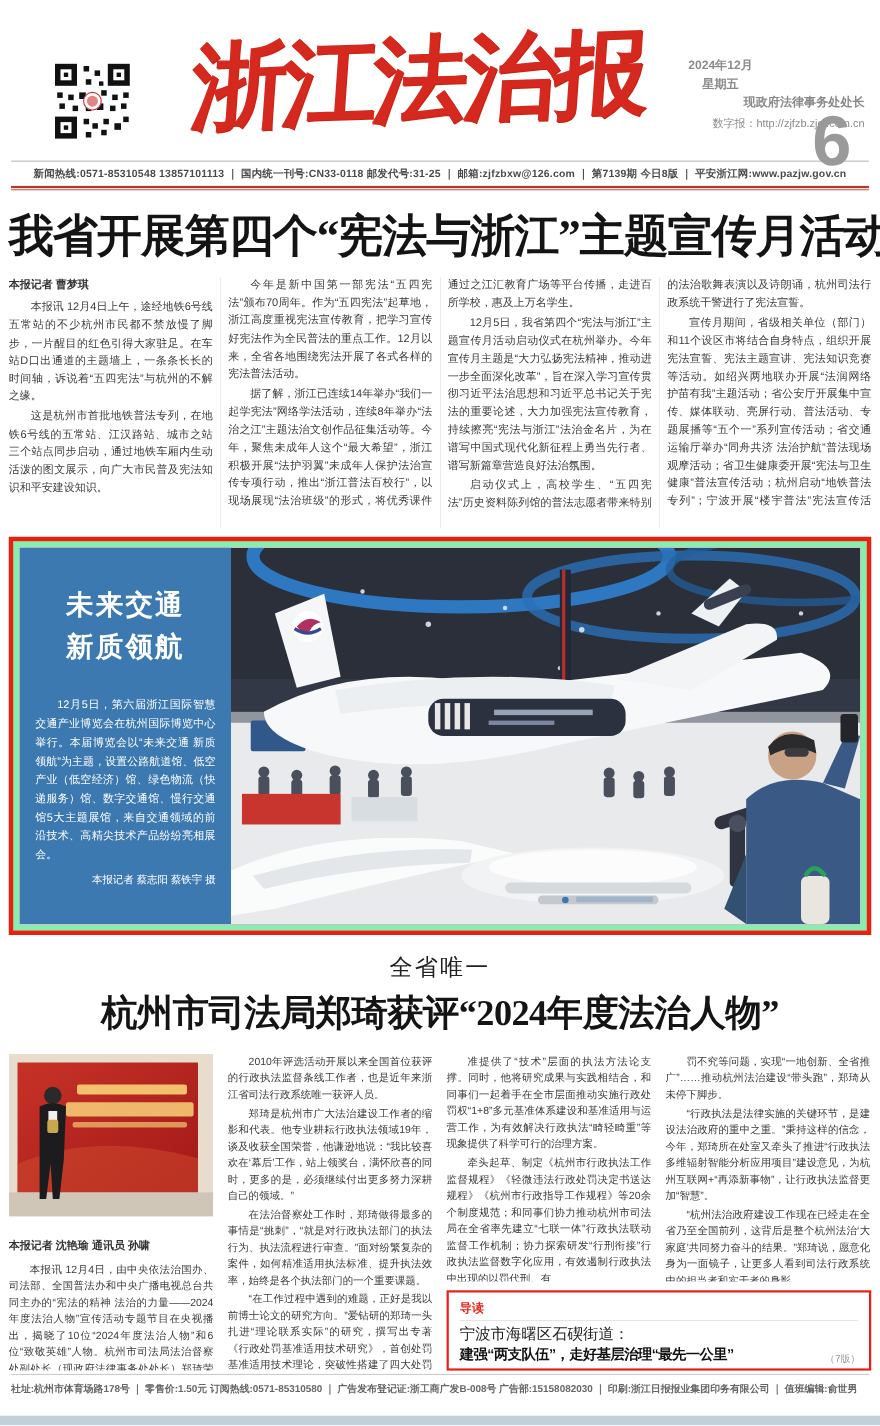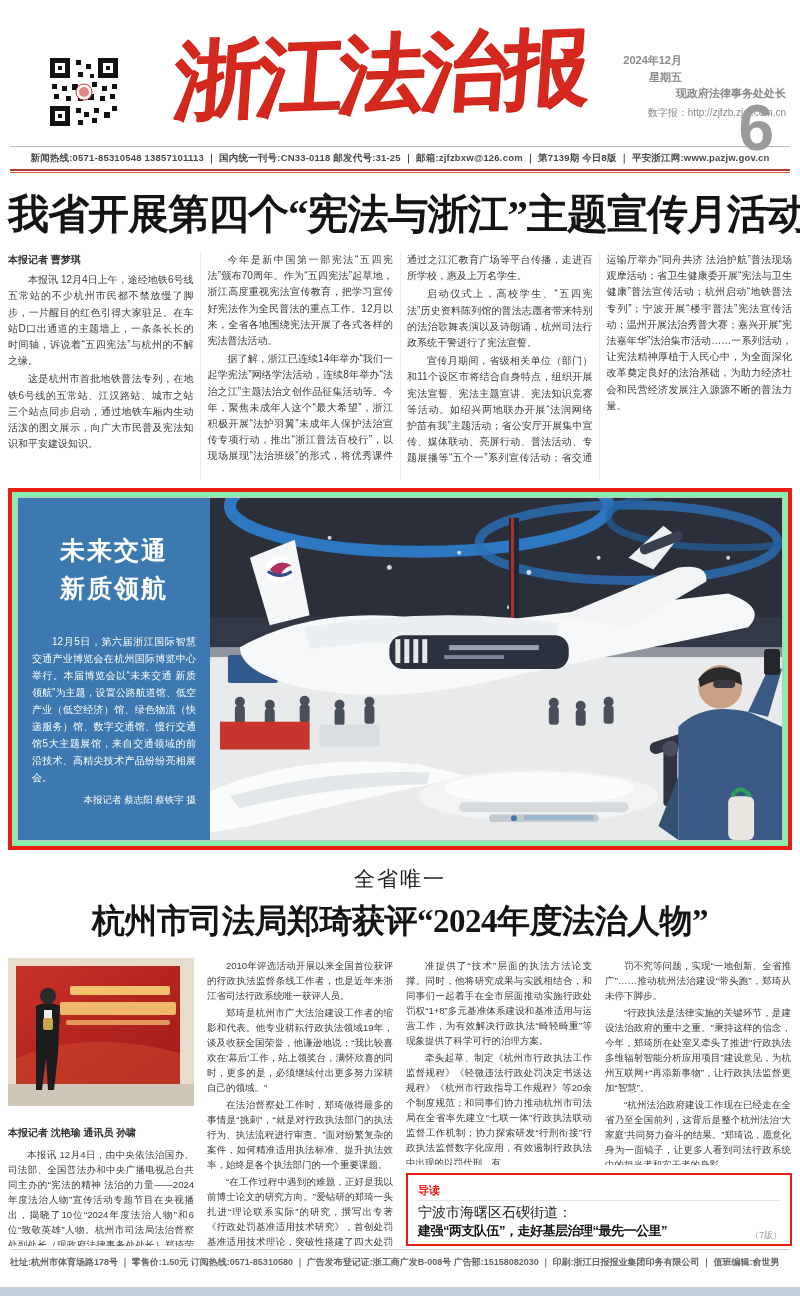--- a/index.html
+++ b/index.html
@@ -10,21 +10,21 @@
   .masthead { position:relative; height:146px; }
   .qr { position:absolute; left:48px; top:56px; width:72px; height:72px; }
   .brand { position:absolute; left:150px; right:190px; top:18px; height:120px; text-align:center; }
   .brand-title { font-family:"DejaVu Serif", serif; font-weight:900; font-size:86px; line-height:110px;
                  color:#d5281e; transform:skewX(-6deg) rotate(-2deg); display:inline-block; letter-spacing:-4px;
                  text-shadow:1px 1px 0 #c21; white-space:nowrap; }
   .dateblock { position:absolute; right:14px; top:52px; width:230px; text-align:right; color:#8a8a8a; line-height:1.5; }
   .dateblock .dl { font-size:11px; font-weight:bold; }
   .dateblock .digital { font-size:10px; margin-top:3px; }
   .issue-num { position:absolute; right:12px; top:44px; font-size:64px; font-weight:bold; color:#9a9a9a; line-height:1; }
-  .date-lines { margin-right:104px; }
+  .date-lines { margin-right:32px;text-align:center; }
 
   .topinfo { border-top:1px solid #bbb; margin:0 10px; padding:5px 0 4px; text-align:center;
              font-size:9.5px; color:#4a4a4a; font-weight:bold; letter-spacing:0.2px; }
   .toprule { margin:0 10px; border-top:2px solid #b03a30; border-bottom:1px solid #e0544a; height:4px; }
 
   
   .headline1 { margin:14px 8px 10px; text-align:center; font-family:"Liberation Serif", serif;
                font-weight:900; font-size:41px; letter-spacing:-1px; color:#141414; white-space:nowrap; }
   .cols1 { margin:8px 8px 0; height:228px; column-count:4; column-gap:14px; column-fill:auto;
            column-rule:1px solid #ececec; overflow:hidden; font-size:10px; line-height:1.62;
@@ -136,20 +136,21 @@
   <div class="toprule"></div>
 
   <div class="headline1">我省开展第四个“宪法与浙江”主题宣传月活动</div>
   <div class="cols1">
     <div class="byline1">本报记者 曹梦琪</div>
     <div>
         <p>本报讯 12月4日上午，途经地铁6号线五常站的不少杭州市民都不禁放慢了脚步，一片醒目的红色引得大家驻足。在车站D口出通道的主题墙上，一条条长长的时间轴，诉说着“五四宪法”与杭州的不解之缘。</p>
         <p>这是杭州市首批地铁普法专列，在地铁6号线的五常站、江汉路站、城市之站三个站点同步启动，通过地铁车厢内生动活泼的图文展示，向广大市民普及宪法知识和平安建设知识。</p>
         <p>今年是新中国第一部宪法“五四宪法”颁布70周年。作为“五四宪法”起草地，浙江高度重视宪法宣传教育，把学习宣传好宪法作为全民普法的重点工作。12月以来，全省各地围绕宪法开展了各式各样的宪法普法活动。</p>
         <p>据了解，浙江已连续14年举办“我们一起学宪法”网络学法活动，连续8年举办“法治之江”主题法治文创作品征集活动等。今年，聚焦未成年人这个“最大希望”，浙江积极开展“法护羽翼”未成年人保护法治宣传专项行动，推出“浙江普法百校行”，以现场展现“法治班级”的形式，将优秀课件通过之江汇教育广场等平台传播，走进百所学校，惠及上万名学生。</p>
+        <p>12月5日，我省第四个“宪法与浙江”主题宣传月活动启动仪式在杭州举办。今年宣传月主题是“大力弘扬宪法精神，推动进一步全面深化改革”，旨在深入学习宣传贯彻习近平法治思想和习近平总书记关于宪法的重要论述，大力加强宪法宣传教育，持续擦亮“宪法与浙江”法治金名片，为在谱写中国式现代化新征程上勇当先行者、谱写新篇章营造良好法治氛围。</p>
         <p>启动仪式上，高校学生、“五四宪法”历史资料陈列馆的普法志愿者带来特别的法治歌舞表演以及诗朗诵，杭州司法行政系统干警进行了宪法宣誓。</p>
         <p>宣传月期间，省级相关单位（部门）和11个设区市将结合自身特点，组织开展宪法宣誓、宪法主题宣讲、宪法知识竞赛等活动。如绍兴两地联办开展“法润网络 护苗有我”主题活动；省公安厅开展集中宣传、媒体联动、亮屏行动、普法活动、专题展播等“五个一”系列宣传活动；省交通运输厅举办“同舟共济 法治护航”普法现场观摩活动；省卫生健康委开展“宪法与卫生健康”普法宣传活动；杭州启动“地铁普法专列”；宁波开展“楼宇普法”宪法宣传活动；温州开展法治秀普大赛；嘉兴开展“宪法嘉年华”法治集市活动……一系列活动，让宪法精神厚植于人民心中，为全面深化改革奠定良好的法治基础，为助力经济社会和民营经济发展注入源源不断的普法力量。</p>
       </div>
   </div>
 
   <div class="featurebox">
     <div class="feature-inner">
       <div class="bluepanel">
         <div class="bp-title">
           <div>未来交通</div>

